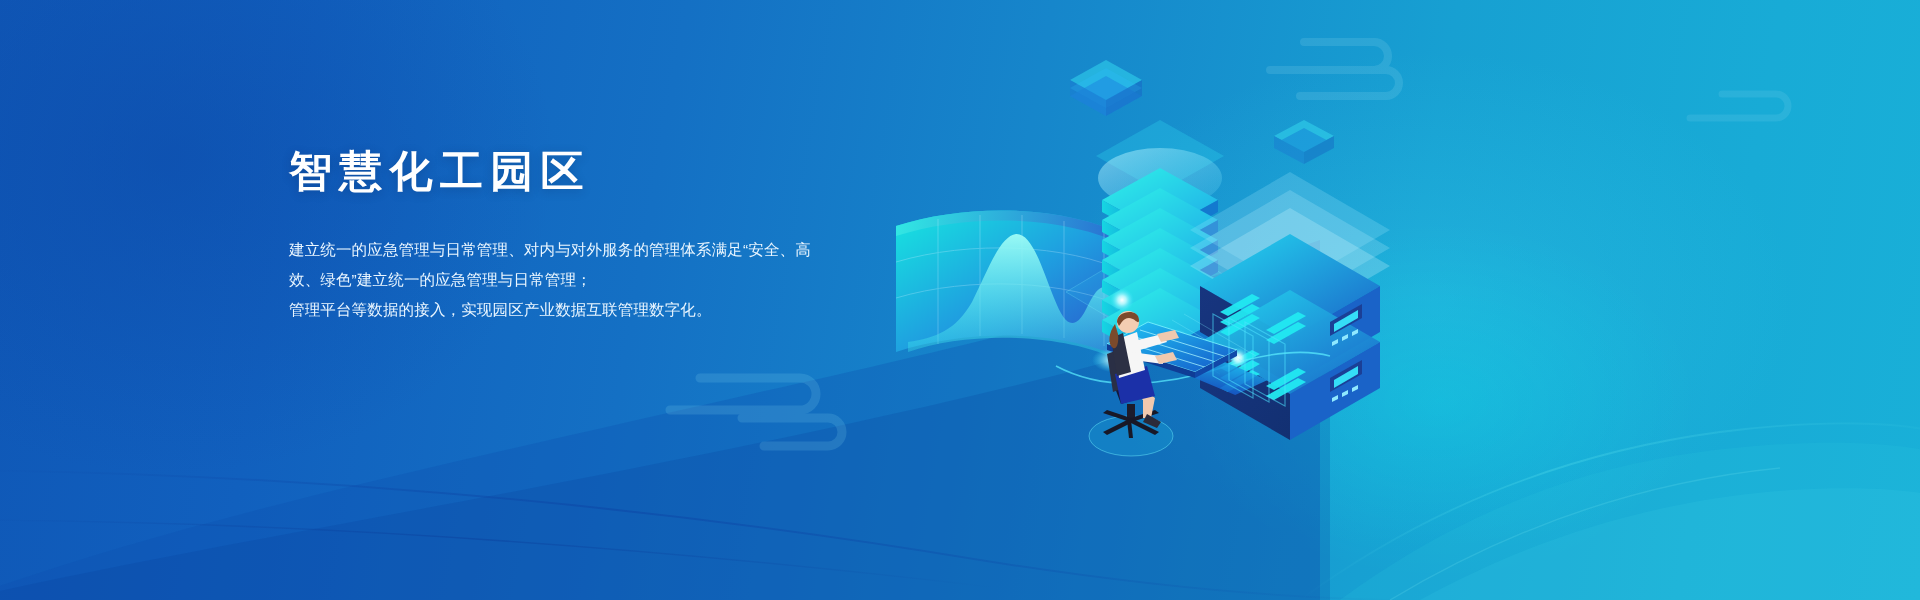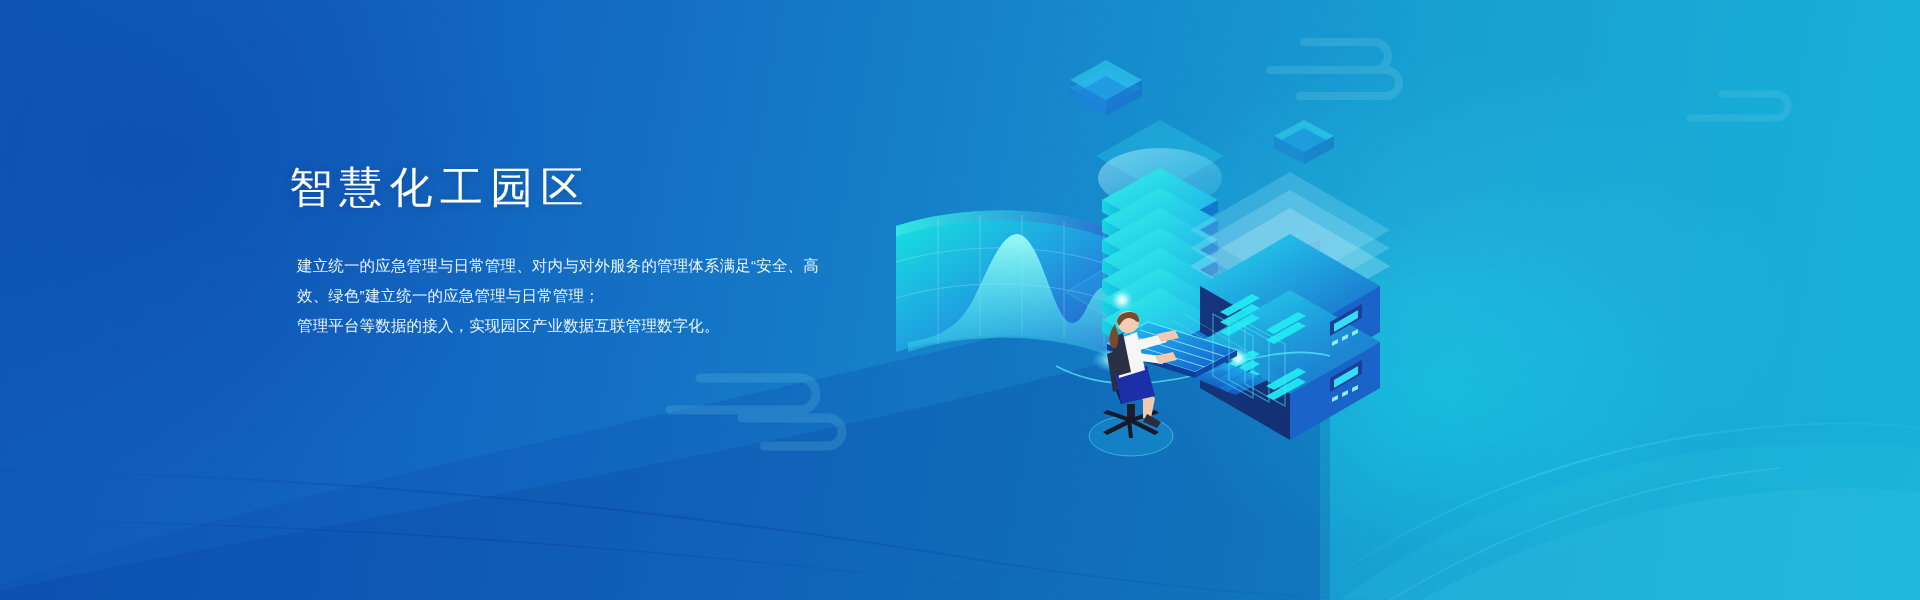--- a/index.html
+++ b/index.html
@@ -20,25 +20,25 @@
     background:radial-gradient(ellipse at center,rgba(0,255,240,.20) 0%,rgba(0,255,240,0) 70%);}
   .glow-c{left:-220px;top:-160px;width:780px;height:640px;
     background:radial-gradient(ellipse at center,rgba(12,70,166,.45) 0%,rgba(12,70,166,0) 70%);}
 
   
   .bgsvg{position:absolute;left:0;top:0;width:1920px;height:600px;}
 
   
   .copy{position:absolute;left:289px;top:148px;width:600px;}
   .headline{
-    color:#ffffff;font-size:43px;line-height:1.1;font-weight:400;
-    letter-spacing:.17em;margin:16px 0 40px 0;white-space:nowrap;
+    color:#ffffff;font-size:43px;line-height:1.1;font-weight:700;
+    letter-spacing:.17em;margin:0 0 40px 0;white-space:nowrap;
     text-shadow:0 2px 10px rgba(0,30,80,.25);
   }
-  .body-copy{margin:8px;color:#eaf6ff;font-size:15.5px;line-height:30px;letter-spacing:.01em;white-space:nowrap;}
+  .body-copy{margin:0;color:#eaf6ff;font-size:15.5px;line-height:30px;letter-spacing:.01em;white-space:nowrap;}
   .body-copy div{white-space:nowrap;}
 
   
   .illu{position:absolute;left:860px;top:30px;width:580px;height:450px;}
   .illu2{position:absolute;left:0;top:0;}
 </style>
 </head>
 <body>
 
 <div class="banner">

